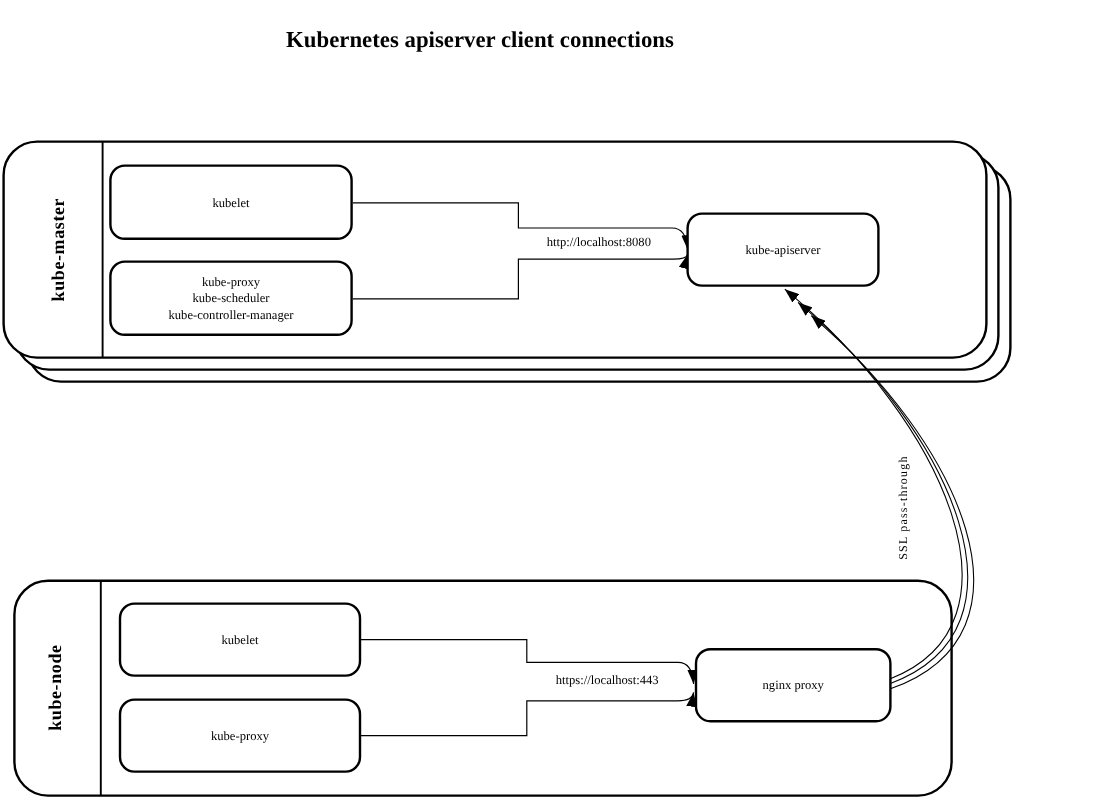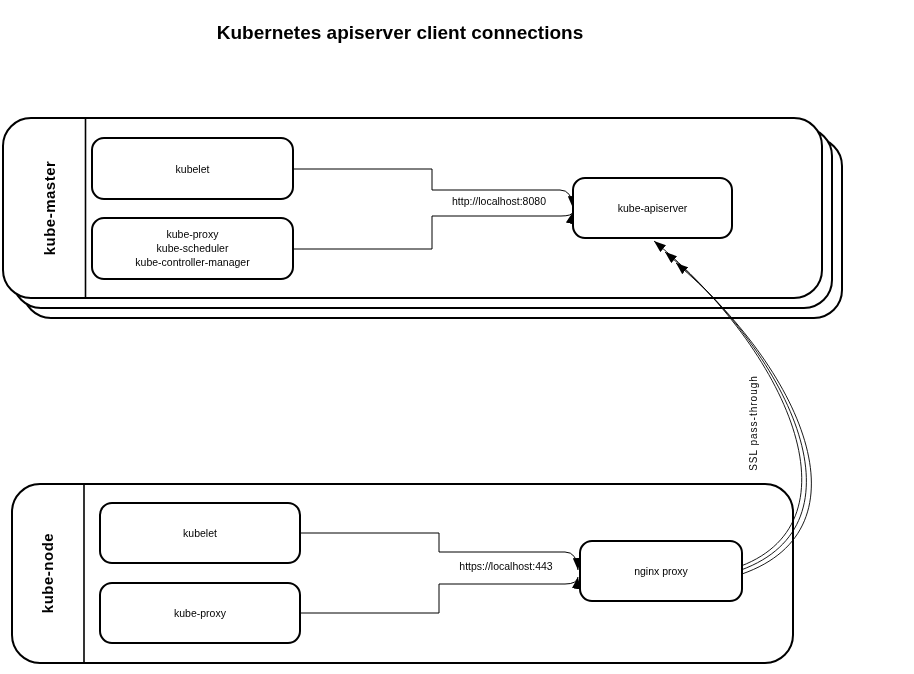--- a/index.html
+++ b/index.html
@@ -5,21 +5,21 @@
   html, body {
     margin: 0;
     padding: 0;
     background: #ffffff;
   }
   .stage {
     position: relative;
     width: 914px;
     height: 674px;
     background: #ffffff;
-    font-family: Liberation Sans, sans-serif;
+    font-family: Liberation Serif, serif;
     overflow: hidden;
   }
   svg { display: block; }
   .grp {
     fill: #ffffff;
     stroke: #000000;
     stroke-width: 2;
   }
   .box {
     fill: #ffffff;

